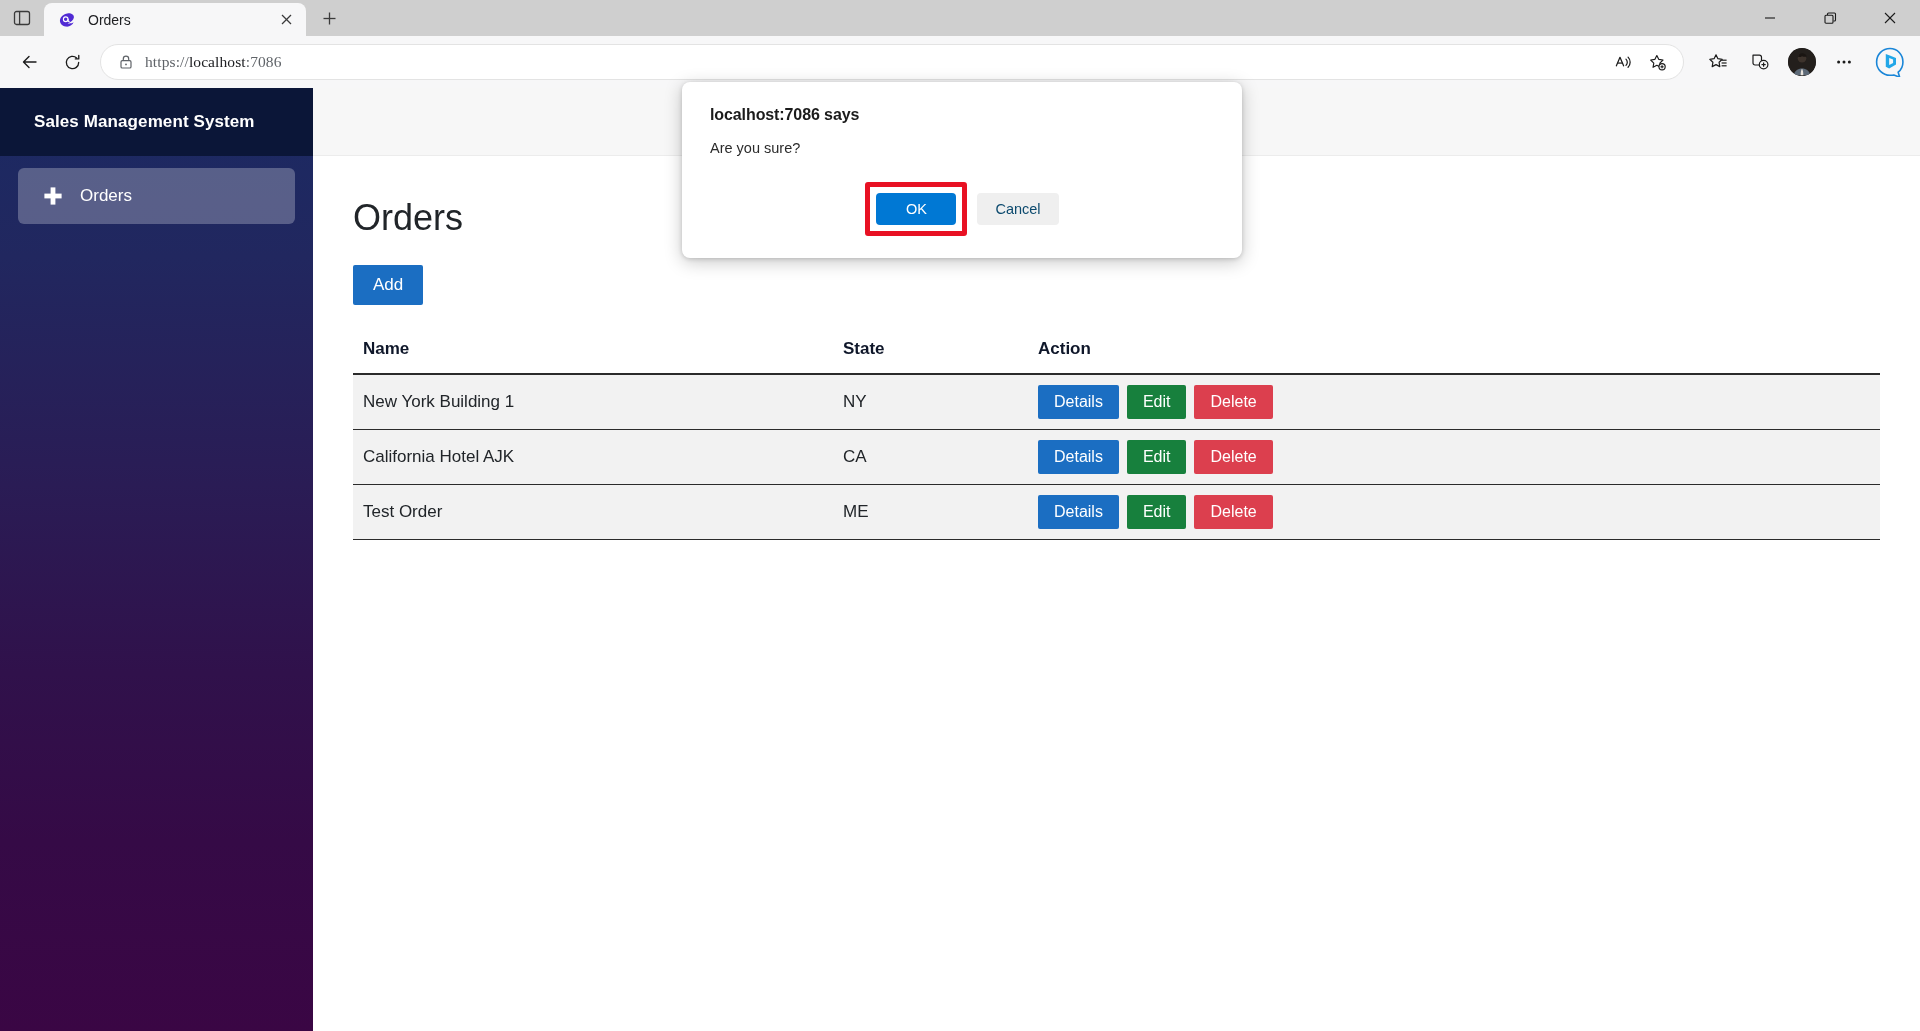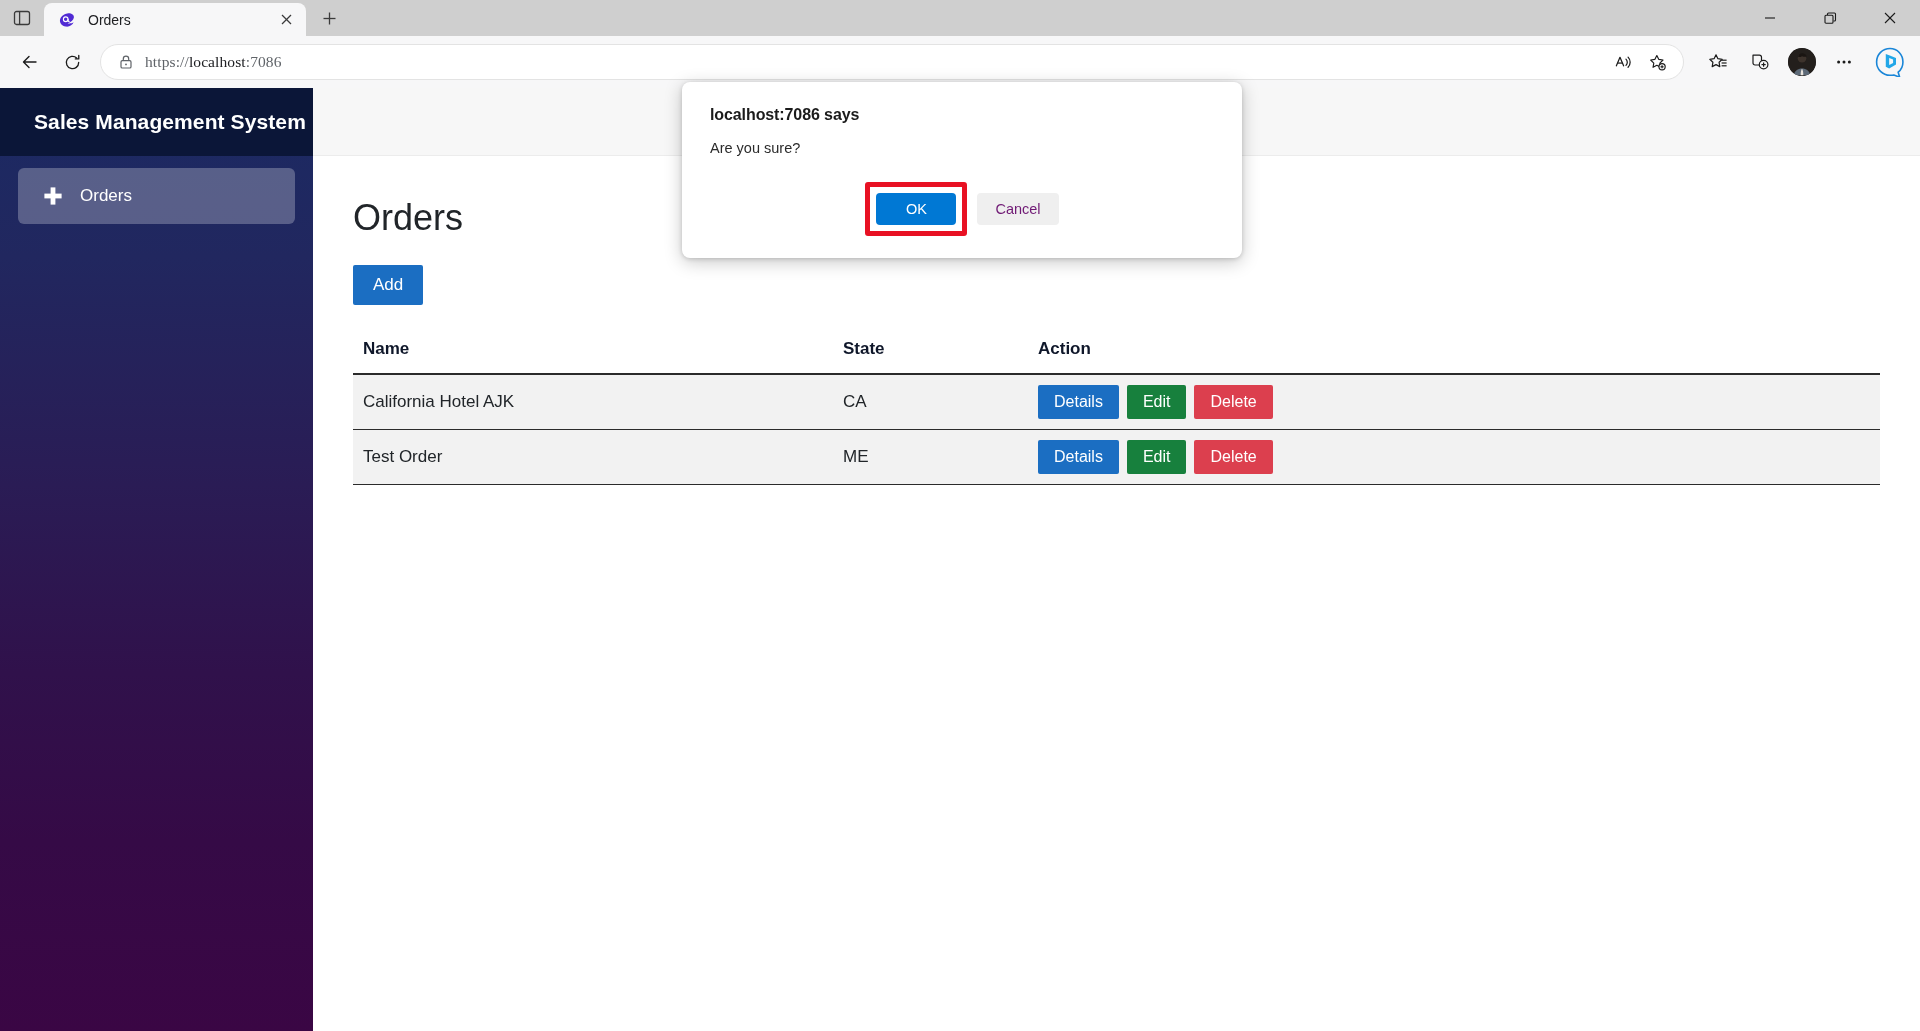--- a/index.html
+++ b/index.html
@@ -96,21 +96,21 @@
   .sidebar {
     width: 313px; flex: 0 0 313px;
     background: linear-gradient(180deg, #1b2a63 0%, #21275f 18%, #2a1c55 42%, #30114b 62%, #350a46 80%, #3a0644 100%);
     display: flex; flex-direction: column;
   }
   .sidebar-header {
     height: 68px; background: #0b1638; display: flex; align-items: center;
     padding-left: 34px;
   }
   .brand-title {
-    color: #fff; font-size: 21px; font-weight: 700; letter-spacing: 0.1px;
+    color: #fff; font-size: 17px; font-weight: 700; letter-spacing: 0.1px;
   }
   .nav-area { padding: 12px 18px 0 18px; }
   .nav-item {
     height: 56px; background: rgba(255,255,255,0.26); border-radius: 6px;
     display: flex; align-items: center; padding-left: 24px; cursor: pointer;
     color: #fff;
   }
   .nav-icon { width: 26px; flex: 0 0 26px; display: flex; align-items: center; }
   .nav-label { font-size: 17px; margin-left: 12px; color: #ffffff; }
 
@@ -176,21 +176,21 @@
     display: flex; justify-content: center; align-items: center;
     gap: 10px; margin-top: 26px;
   }
   .dlg-btn {
     min-width: 80px; height: 32px; border-radius: 4px; border: none;
     font-size: 14.5px; cursor: pointer; font-family: "Liberation Sans", sans-serif;
     display: inline-flex; align-items: center; justify-content: center;
     padding: 0 18px;
   }
   .dlg-ok { background: #0078d4; color: #fff; }
-  .dlg-cancel { background: #efefef; color: #701a75; }
+  .dlg-cancel { background: #efefef; color: #0c4a6e; }
   .ok-highlight {
     border: 5px solid #e81123; border-radius: 3px; padding: 6px;
     background: #ffffff; display: inline-flex;
   }
 </style>
 </head>
 <body>
 
 <div class="browser">
 
@@ -362,20 +362,31 @@
 
         <table class="orders-table">
           <thead>
             <tr>
               <th class="col-name">Name</th>
               <th class="col-state">State</th>
               <th class="col-action">Action</th>
             </tr>
           </thead>
           <tbody>
+            <tr>
+              <td class="cell-name">New York Building 1</td>
+              <td>NY</td>
+              <td class="cell-action">
+                <div class="action-group">
+                  <button class="btn btn-details">Details</button>
+                  <button class="btn btn-edit">Edit</button>
+                  <button class="btn btn-delete">Delete</button>
+                </div>
+              </td>
+            </tr>
             <tr>
               <td class="cell-name">California Hotel AJK</td>
               <td>CA</td>
               <td class="cell-action">
                 <div class="action-group">
                   <button class="btn btn-details">Details</button>
                   <button class="btn btn-edit">Edit</button>
                   <button class="btn btn-delete">Delete</button>
                 </div>
               </td>

